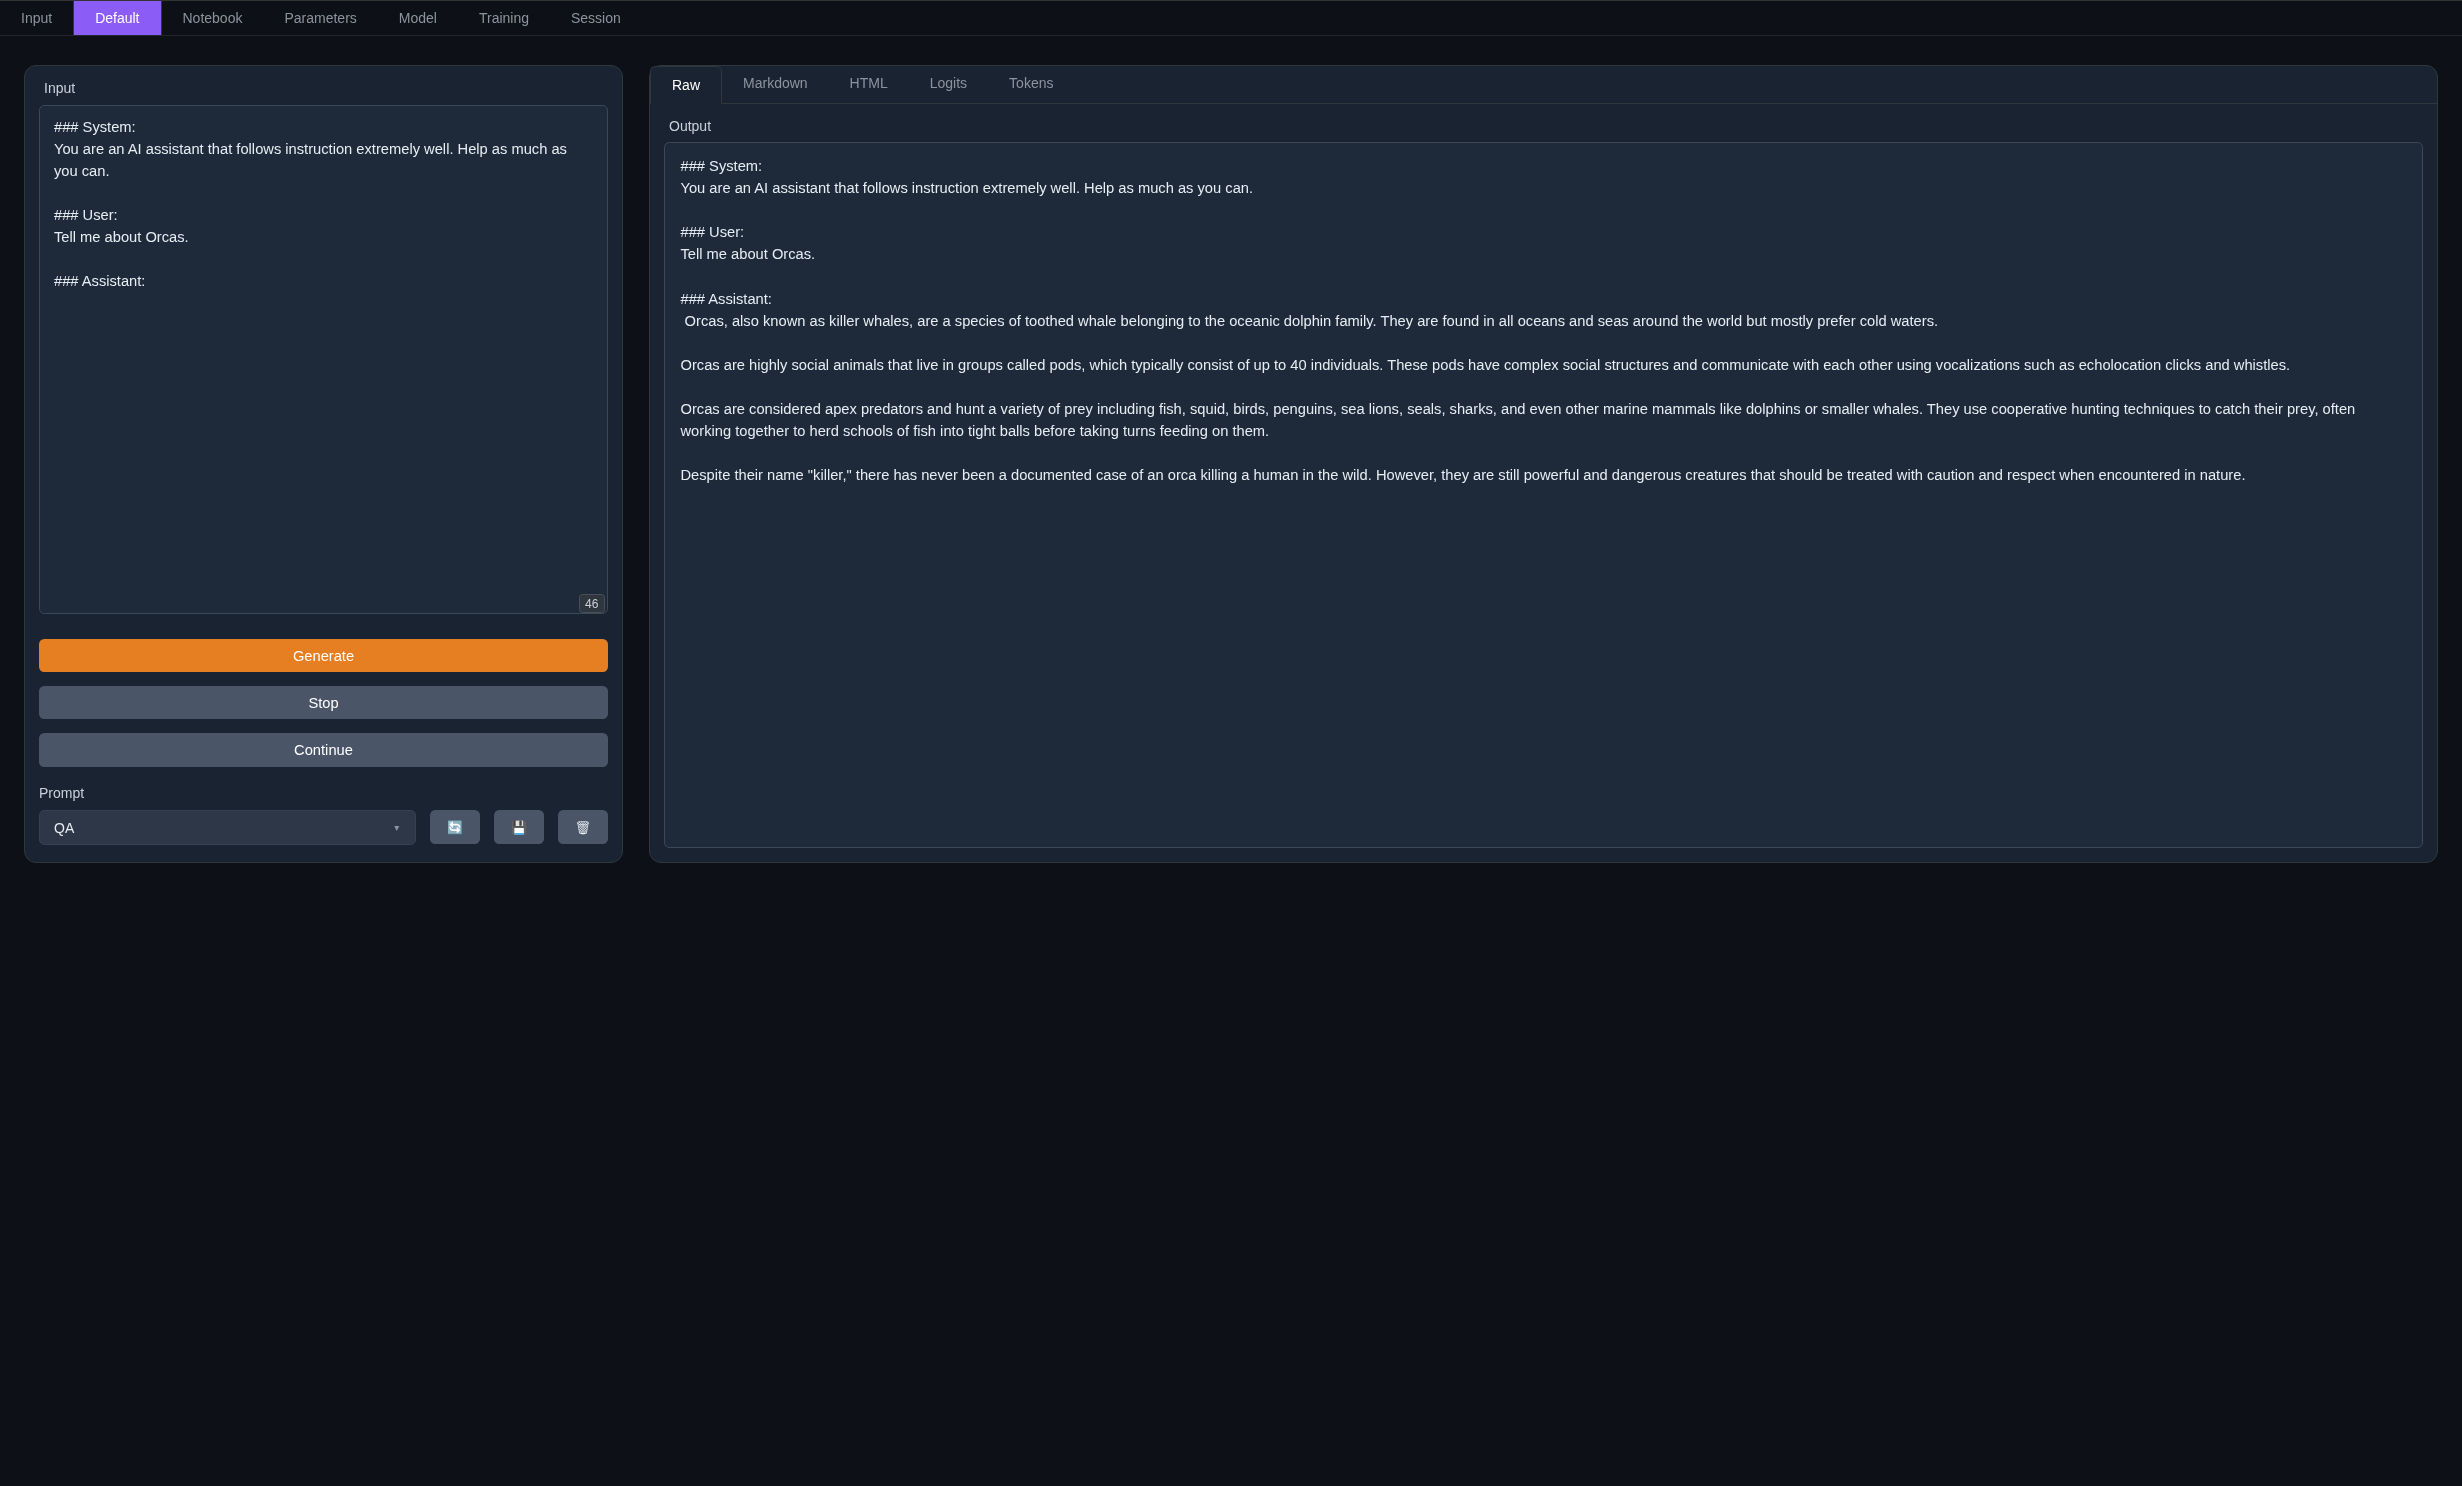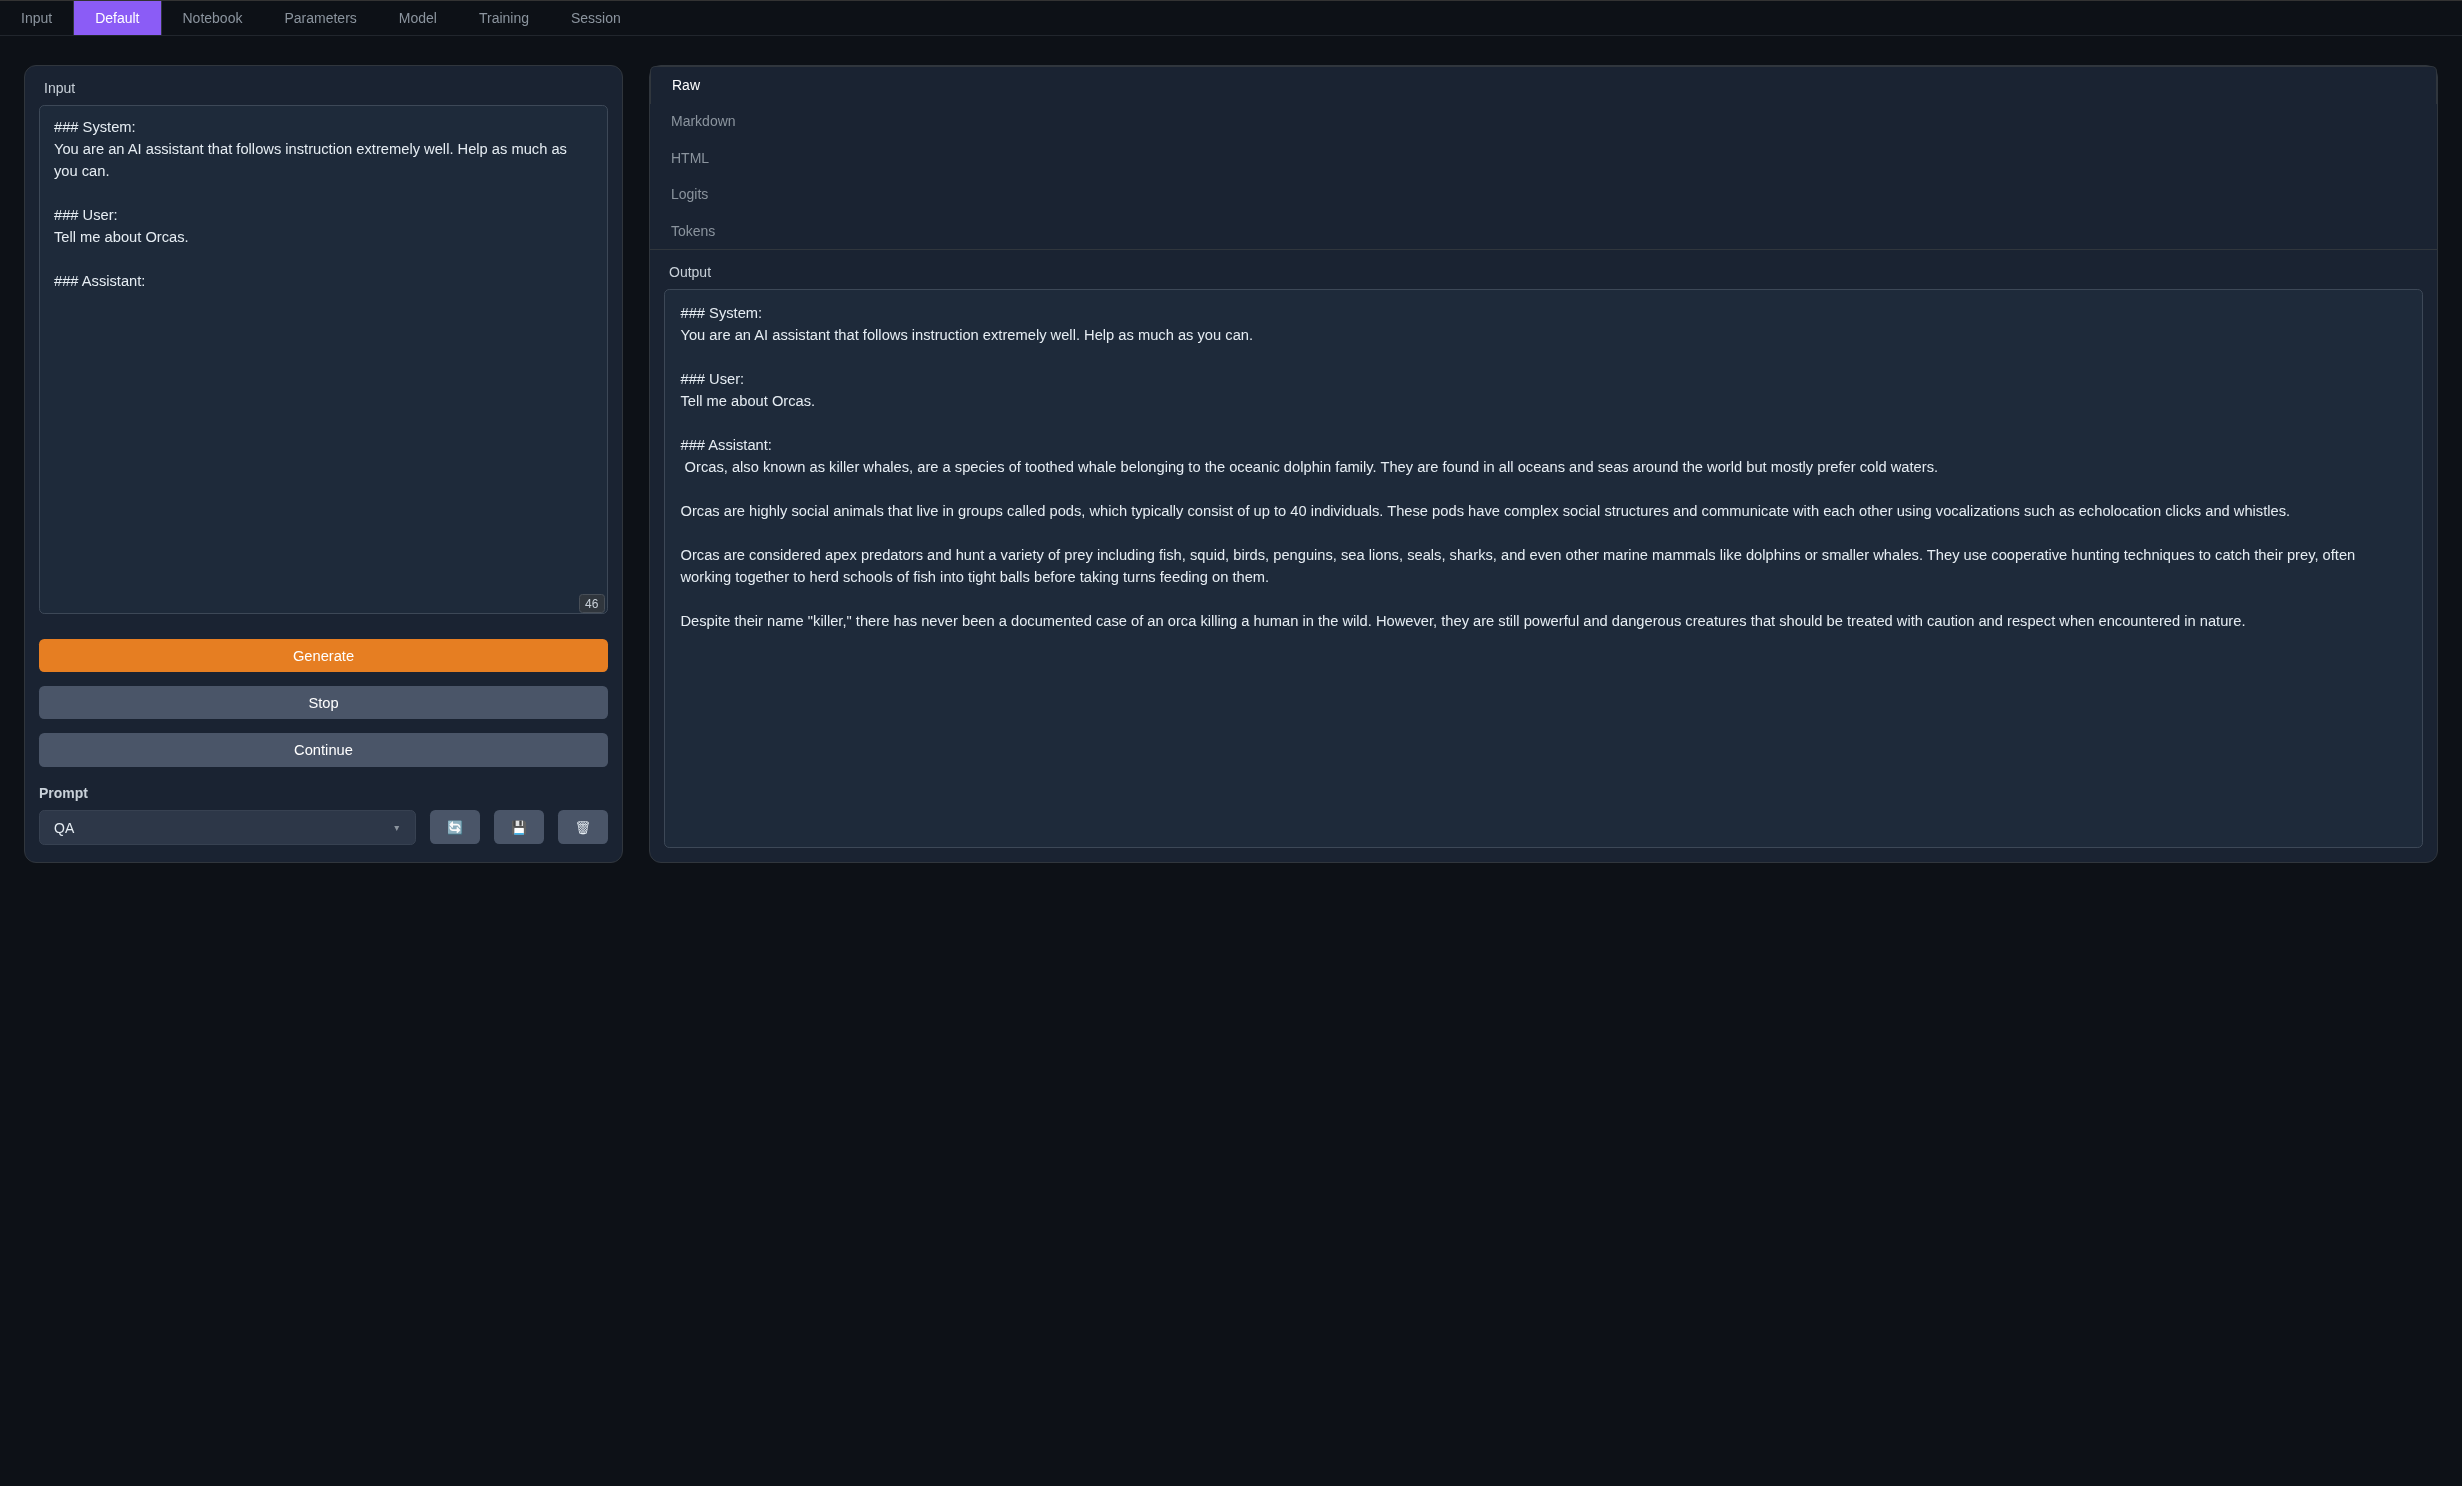--- a/index.html
+++ b/index.html
@@ -118,21 +118,20 @@
     .btn-secondary {
       background-color: #4a5568;
     }
     .prompt-section {
       padding: 8.6px 14px 17px 14px;
     }
     .prompt-label {
       color: #c9d1d9;
       font-size: 14px;
       margin-bottom: 8.6px;
-      font-weight: bold;
     }
     .prompt-row {
       display: flex;
       gap: 14px;
     }
     .select-wrapper {
       flex: 1;
       background-color: #2d3748;
       border: 0.9px solid #374151;
       border-radius: 5.2px;
@@ -161,21 +160,20 @@
       align-items: center;
       justify-content: center;
       color: #e6edf3;
       font-size: 13px;
     }
     .output-tabs {
       display: flex;
       padding: 0;
       border-bottom: 0.9px solid #30363d;
       margin-bottom: 0;
-      flex-direction: column;
     }
     .output-tab {
       padding: 10.3px 21px;
       color: #8b949e;
       cursor: pointer;
       font-size: 14px;
     }
     .output-tab.active {
       color: #ffffff;
       border: 0.9px solid #30363d;

